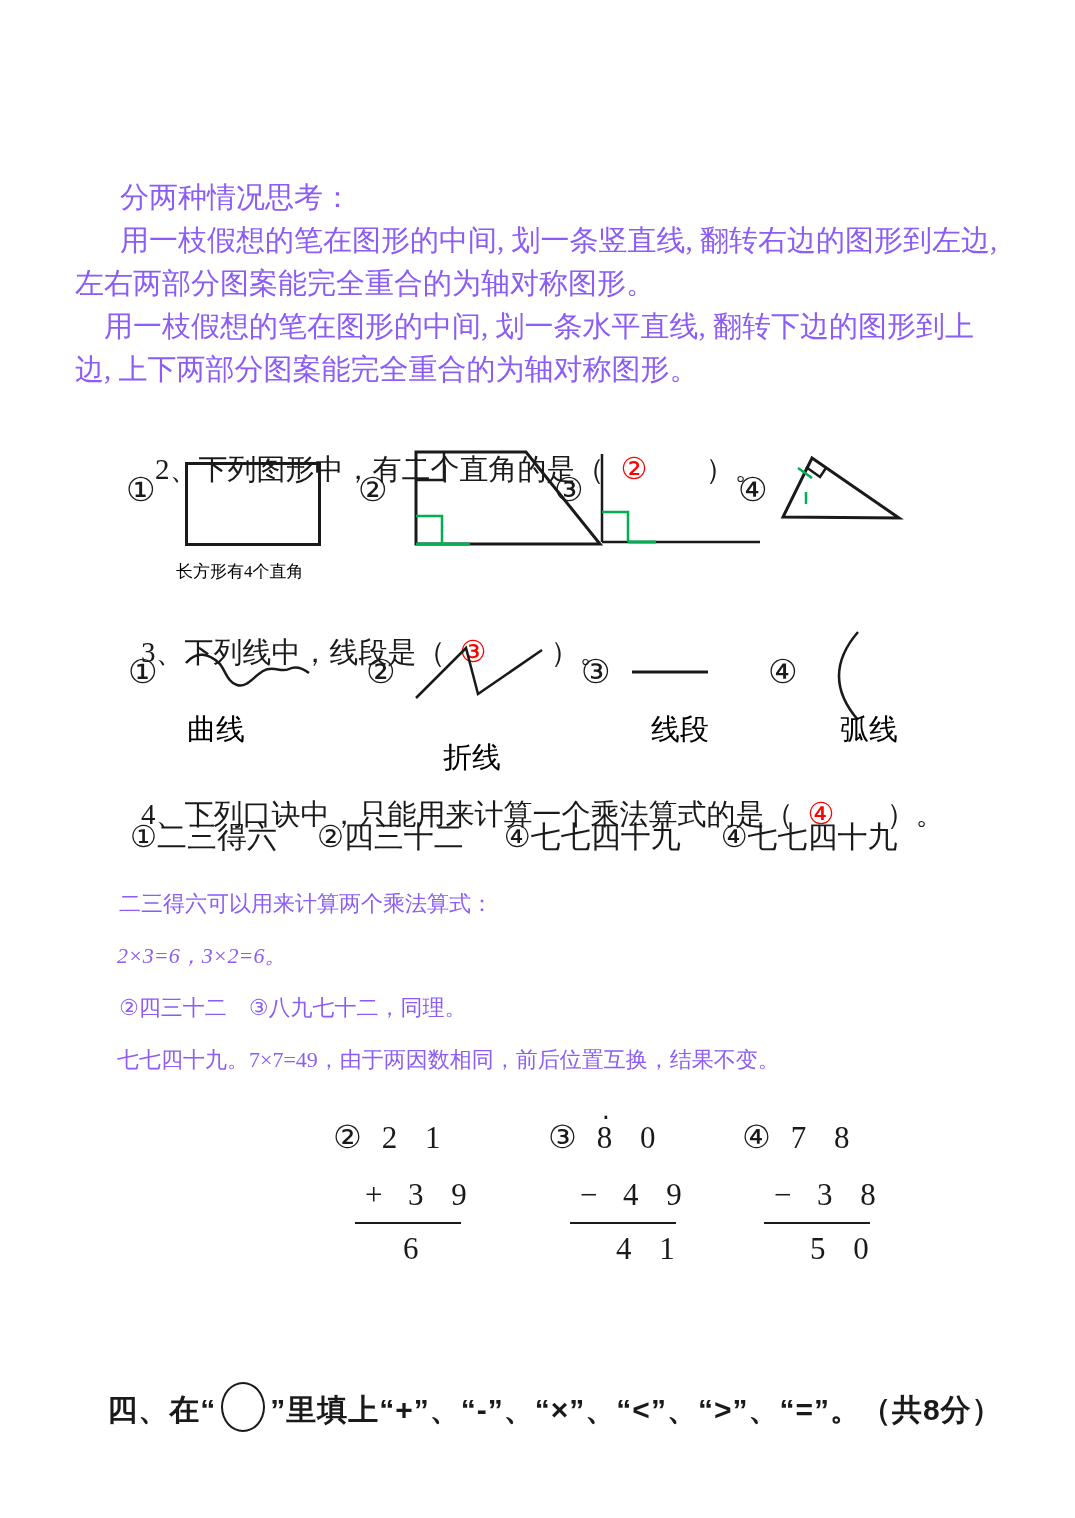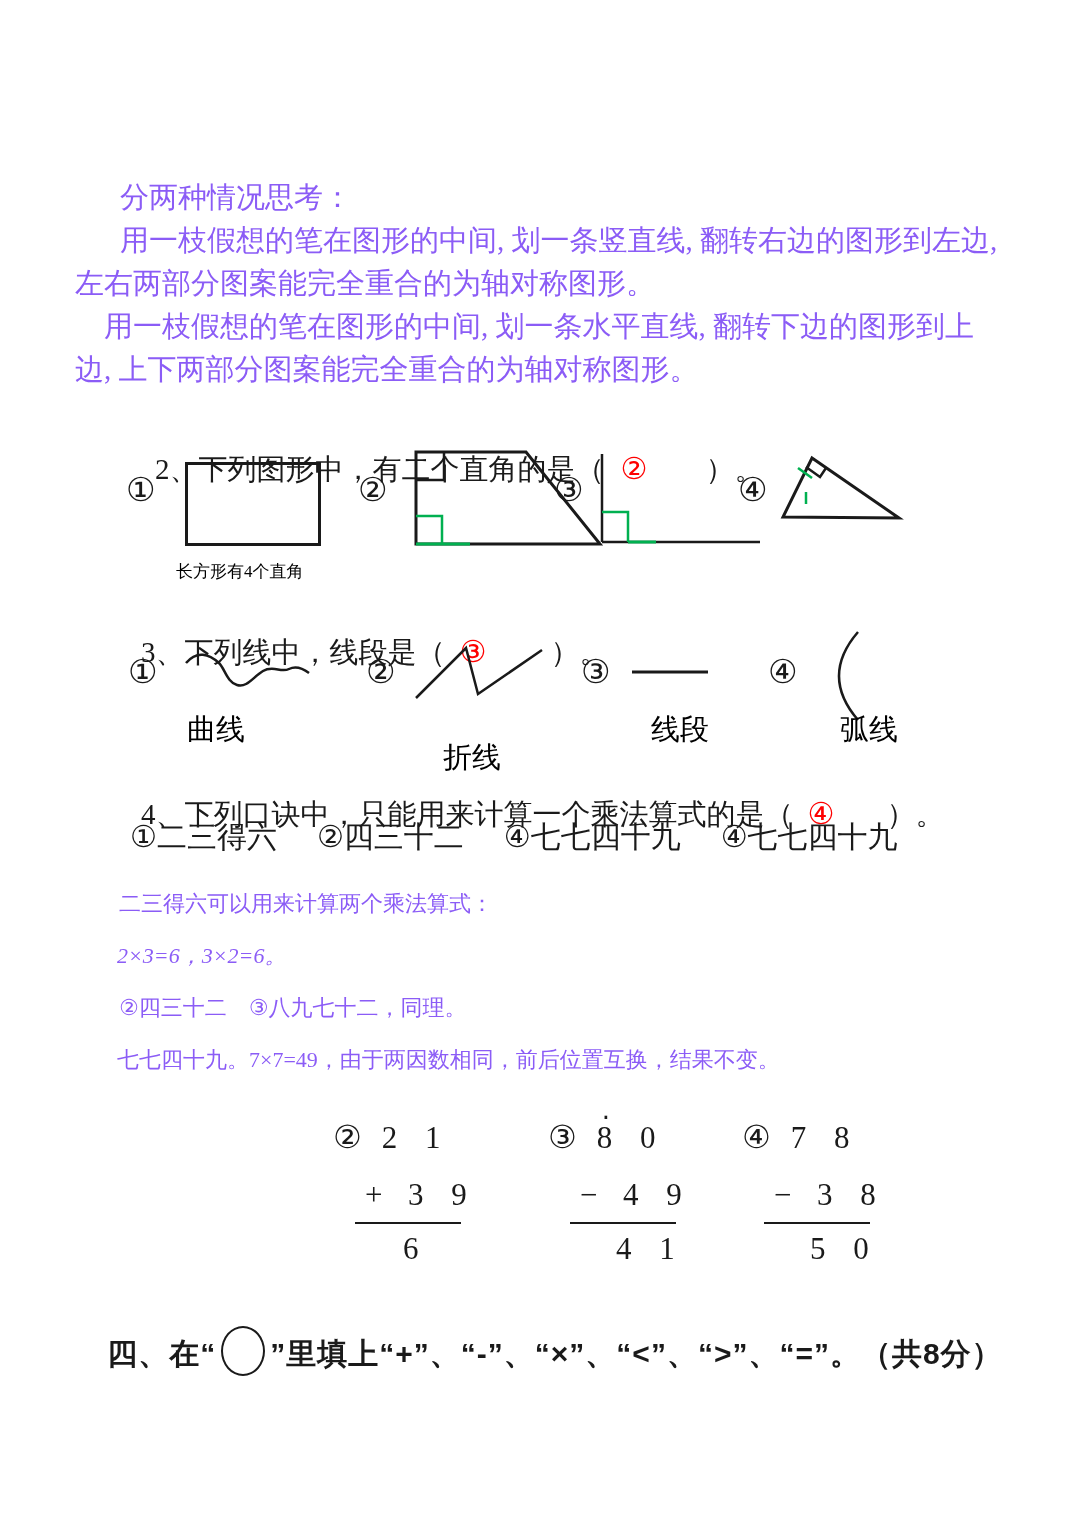--- a/index.html
+++ b/index.html
@@ -169,17 +169,17 @@
     <div class="row3" style="padding-left:68px;">4 1</div>
   </div>
 
   <div class="vcalc" style="left:742px; top:1118px;">
     <div class="row1"><span class="cnum">④</span><span class="digits">7 8</span></div>
     <div class="row2"><span class="op">−</span><span class="digits">3 8</span></div>
     <div class="rule"></div>
     <div class="row3" style="padding-left:68px;">5 0</div>
   </div>
 
-  <div class="abs section4" style="left:70px; top:1292px;">
+  <div class="abs section4" style="left:70px; top:1348px;">
     <span>四、在“</span><span class="circle-blank"></span><span>”里填上</span><span>“+”、“-”、“×”、“&lt;”、“&gt;”、“=”。</span><span>（共8分）</span>
   </div>
 
 </div>
 
 </body></html>

